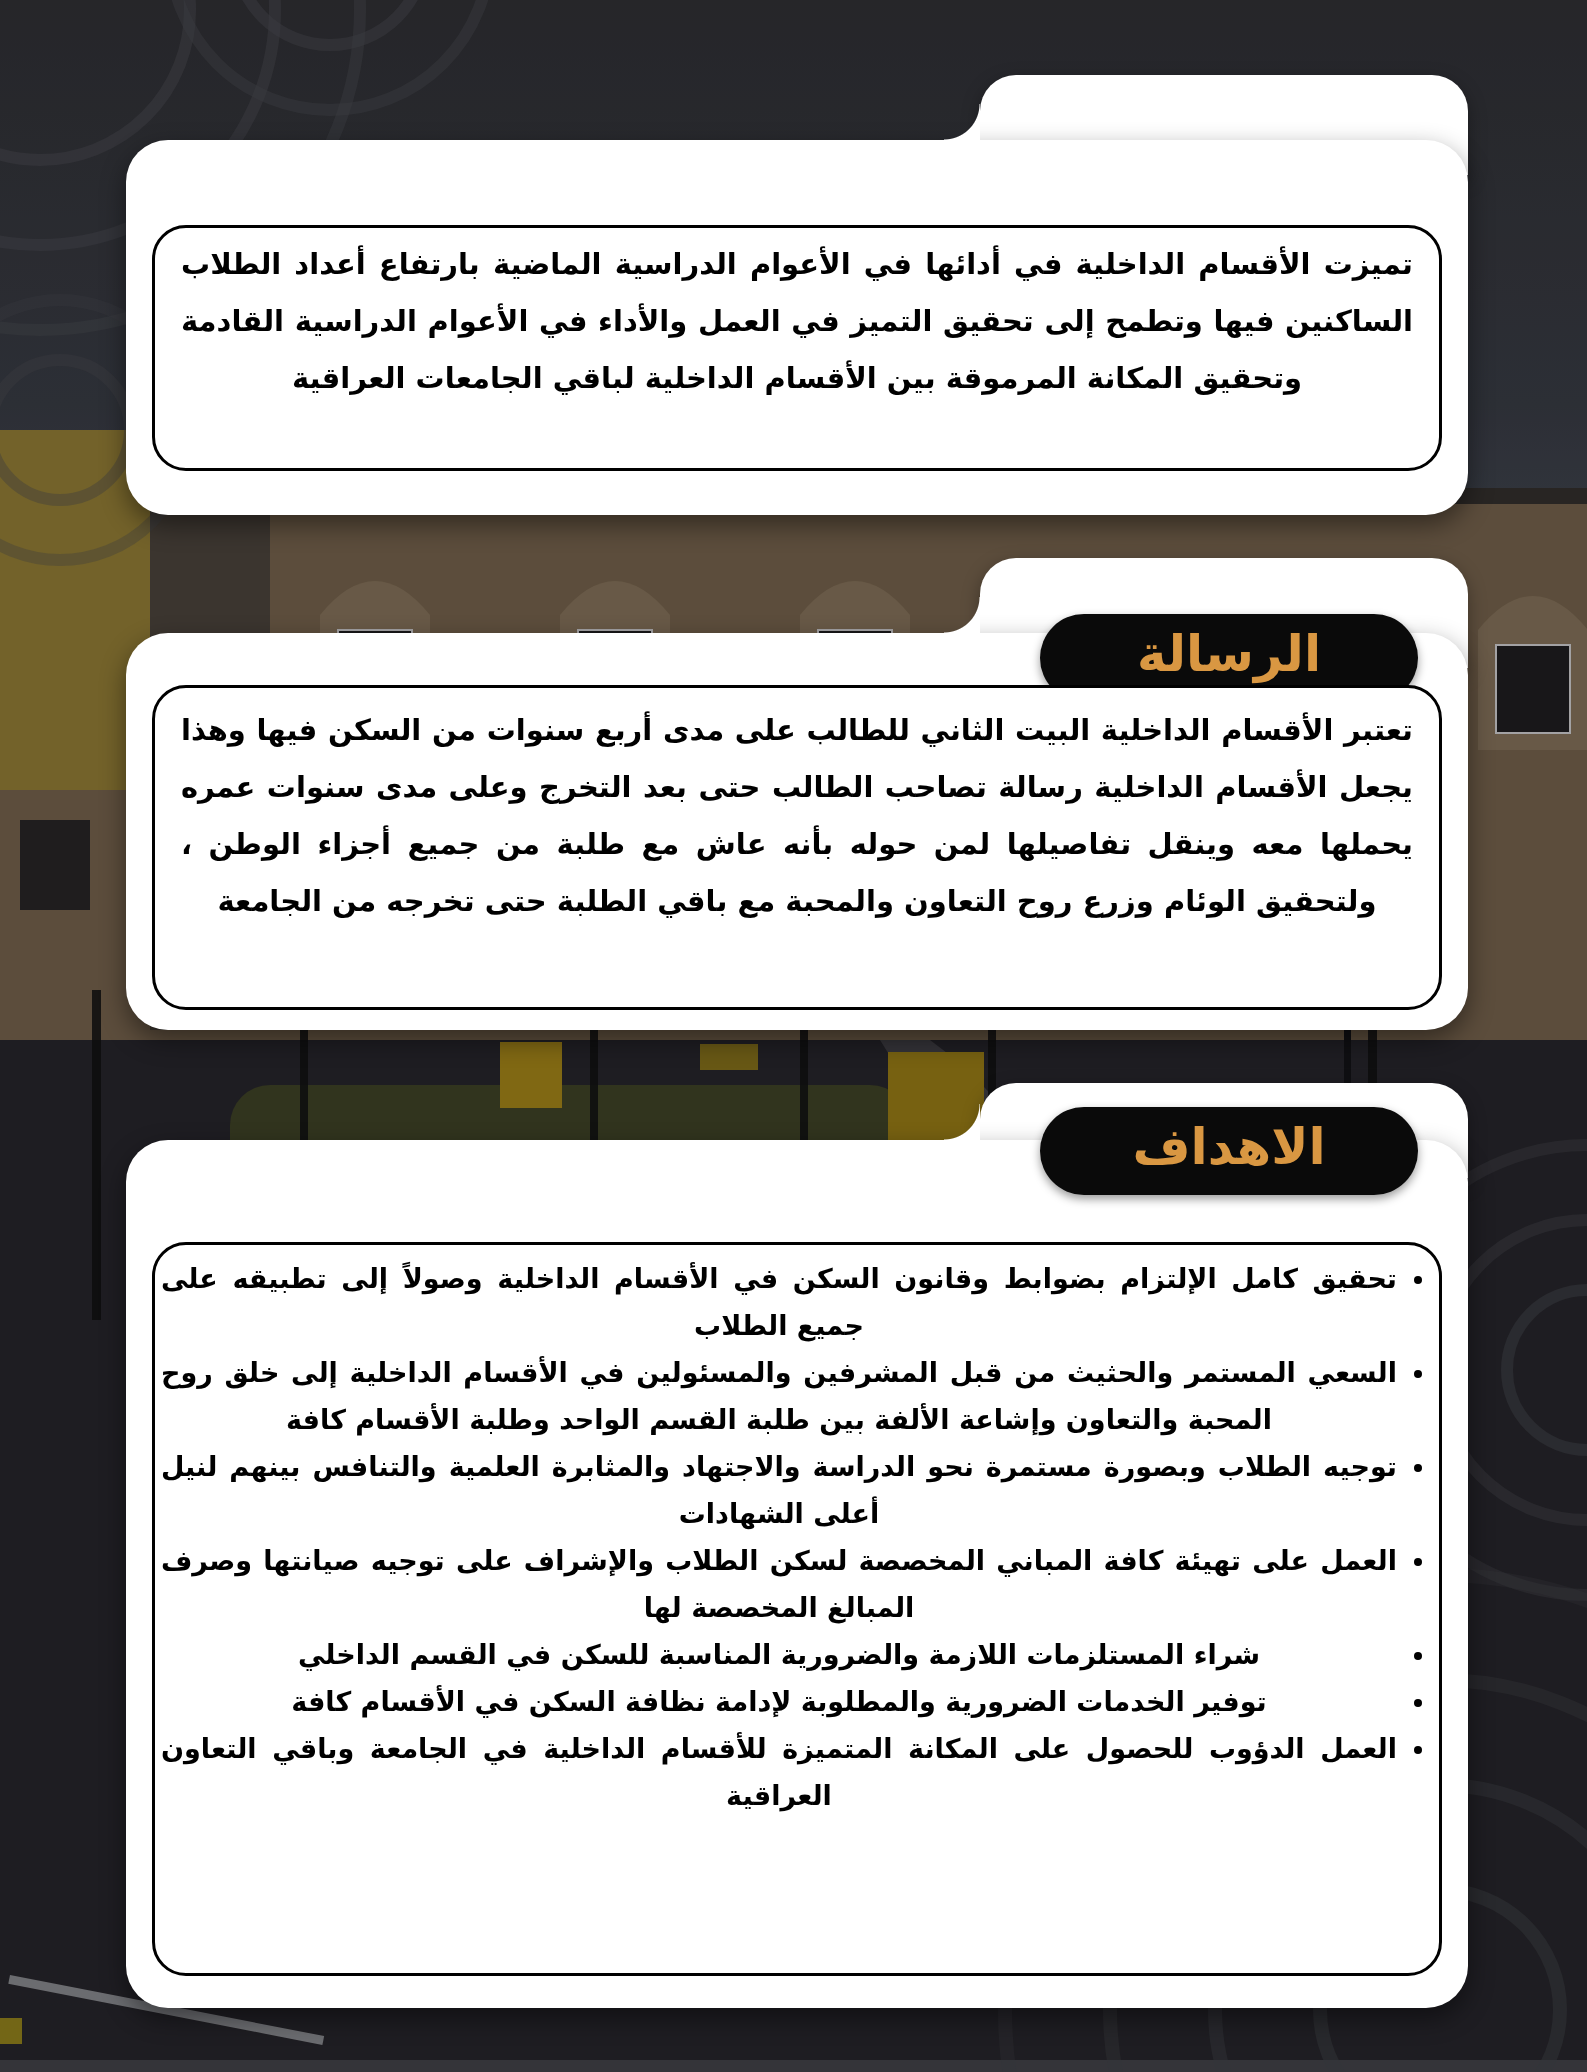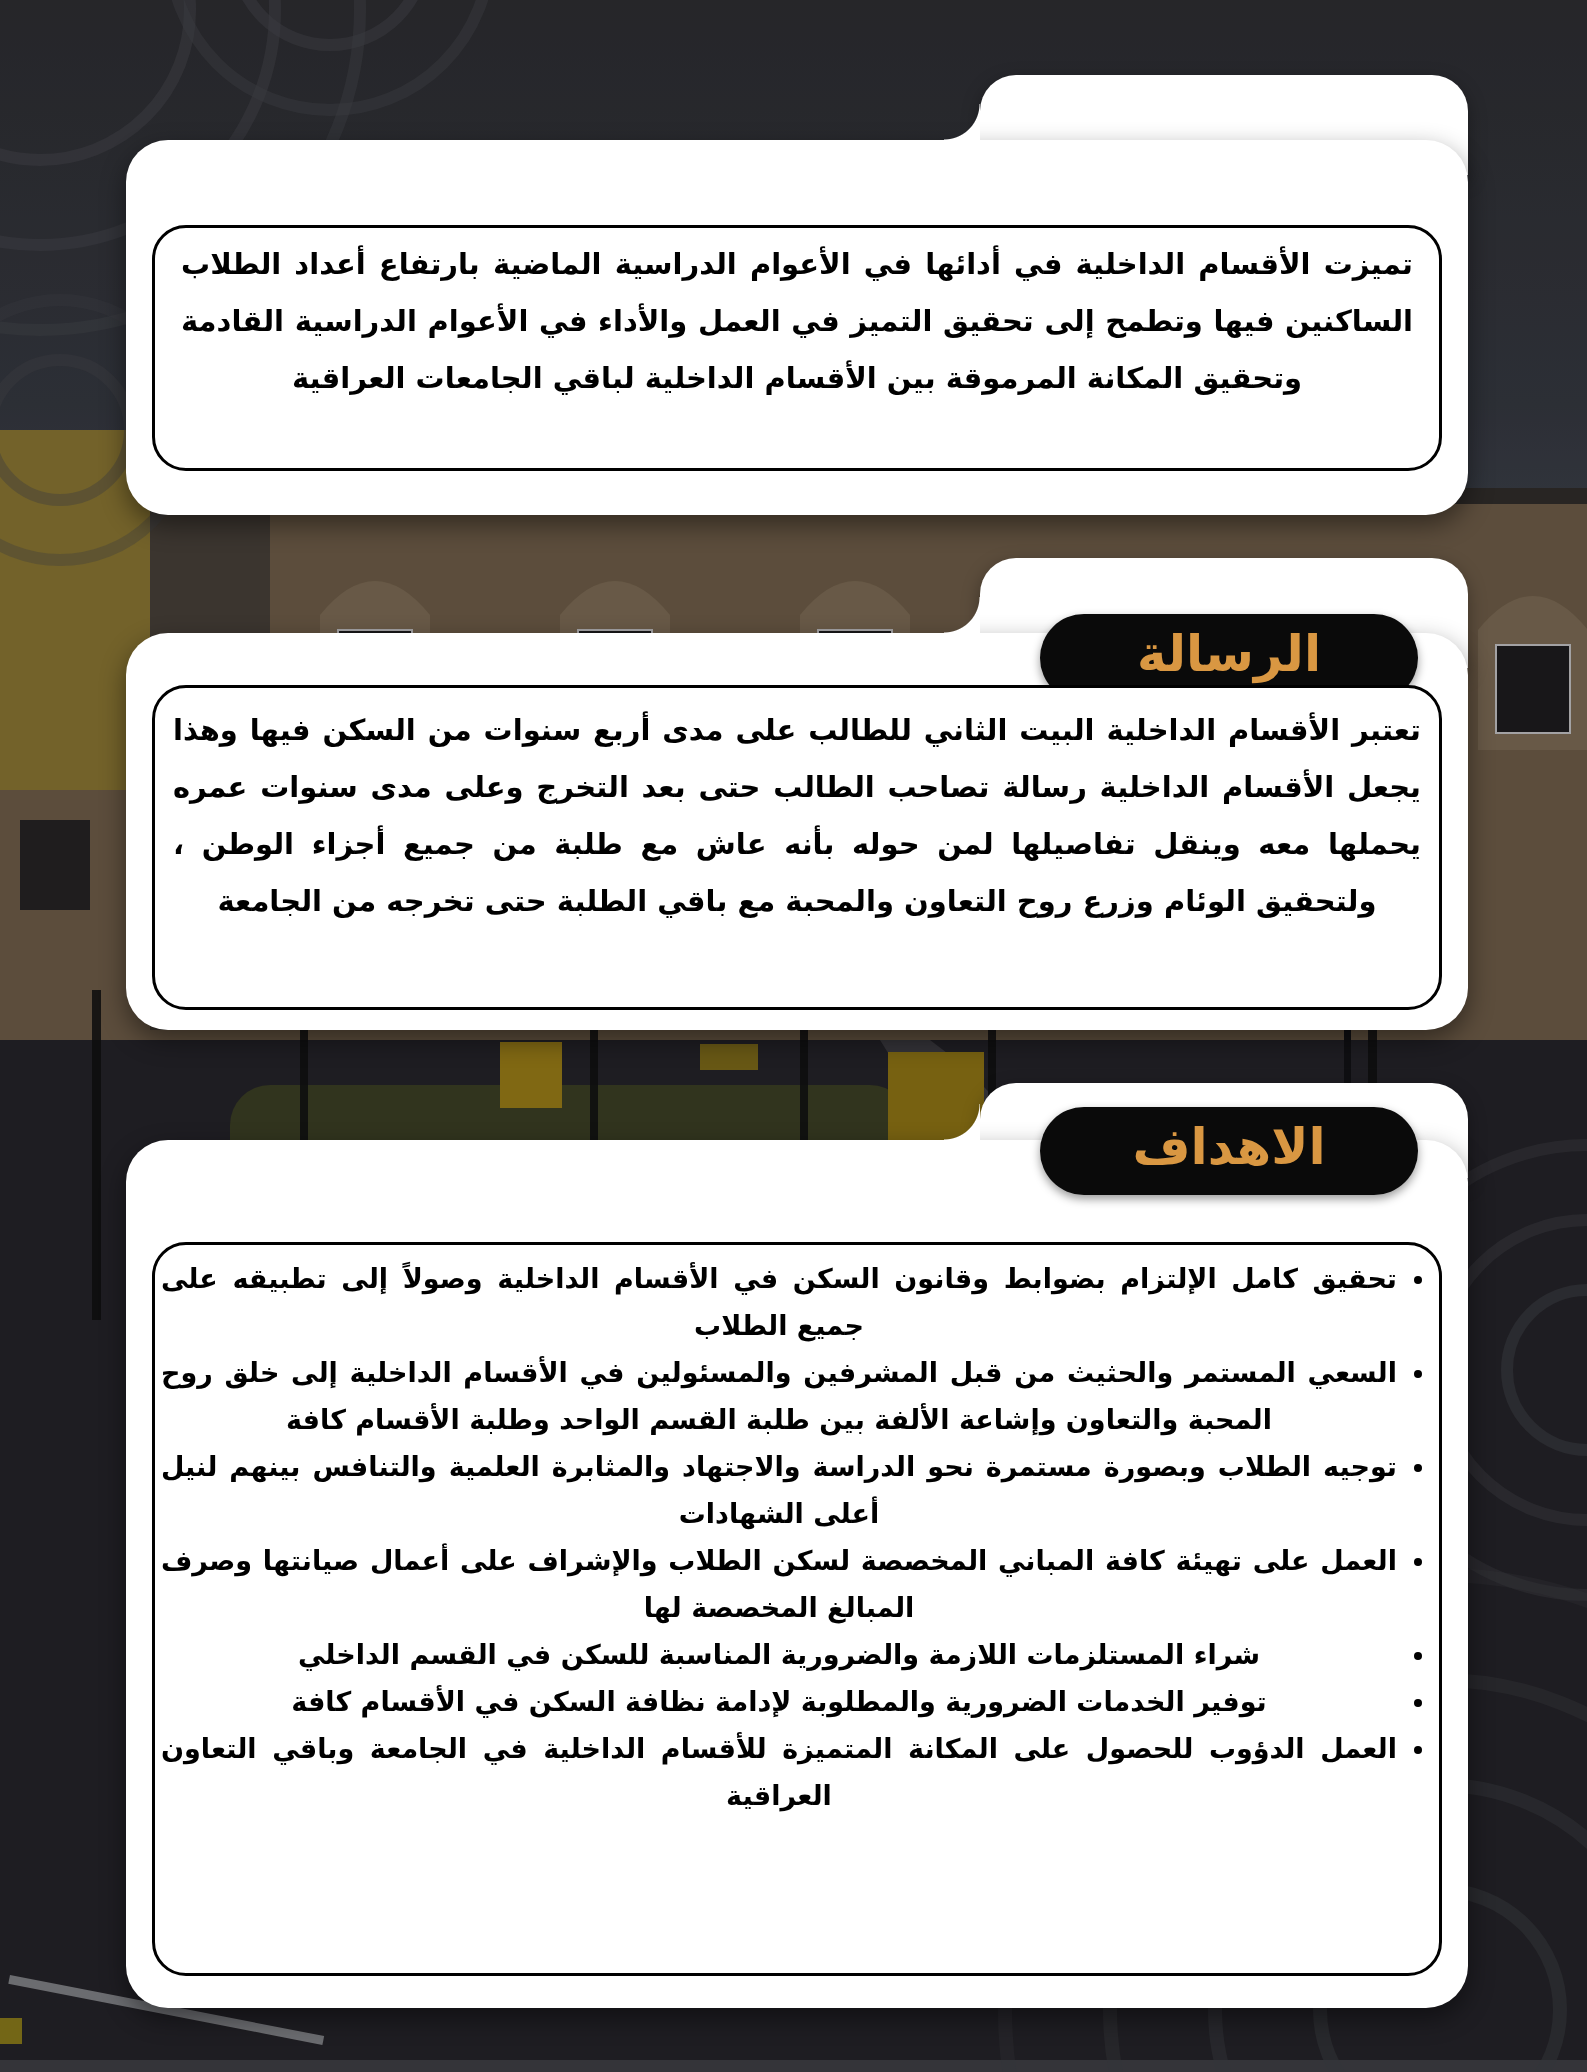--- a/index.html
+++ b/index.html
@@ -66,21 +66,21 @@
   #card-vision .pill{top:25px;}
   #card-vision .inner{top:150px;bottom:44px;}
   #card-vision .inner p{font-size:29px;line-height:57px;padding:8px 26px;}
 
   #card-mission{top:558px;height:472px;}
   #card-mission .tab{height:110px;}
   #card-mission .body{top:75px;}
   #card-mission .fillet{top:39px;}
   #card-mission .pill{top:14px;margin-top:42px;}
   #card-mission .inner{top:127px;bottom:20px;}
-  #card-mission .inner p{font-size:29px;line-height:57px;padding:14px 18px;}
+  #card-mission .inner p{font-size:29px;line-height:57px;padding:14px 26px;}
 
   #card-objectives{top:1083px;height:925px;}
   #card-objectives .tab{height:95px;}
   #card-objectives .body{top:57px;}
   #card-objectives .fillet{top:21px;}
   #card-objectives .pill{top:24px;}
   #card-objectives .inner{top:159px;bottom:32px;}
   #card-objectives .inner ul{font-size:27px;line-height:47px;padding:10px 40px 10px 6px;}
   #card-objectives .inner li{padding-right:2px;}
 </style>
@@ -213,21 +213,21 @@
     <div class="body"></div>
     <div class="fillet"></div>
     <div class="pill">
       <span>الاهداف</span>
     </div>
     <div class="inner">
       <ul>
         <li>تحقيق كامل الإلتزام بضوابط وقانون السكن في الأقسام الداخلية وصولاً إلى تطبيقه على جميع الطلاب</li>
         <li>السعي المستمر والحثيث من قبل المشرفين والمسئولين في الأقسام الداخلية إلى خلق روح المحبة والتعاون وإشاعة الألفة بين طلبة القسم الواحد وطلبة الأقسام كافة</li>
         <li>توجيه الطلاب وبصورة مستمرة نحو الدراسة والاجتهاد والمثابرة العلمية والتنافس بينهم لنيل أعلى الشهادات</li>
-        <li>العمل على تهيئة كافة المباني المخصصة لسكن الطلاب والإشراف على أعمال صيانتها وصرف المبالغ المخصصة لها</li>
+        <li>العمل على تهيئة كافة المباني المخصصة لسكن الطلاب والإشراف على توجيه صيانتها وصرف المبالغ المخصصة لها</li>
         <li>شراء المستلزمات اللازمة والضرورية المناسبة للسكن في القسم الداخلي</li>
         <li>توفير الخدمات الضرورية والمطلوبة لإدامة نظافة السكن في الأقسام كافة</li>
         <li>العمل الدؤوب للحصول على المكانة المتميزة للأقسام الداخلية في الجامعة وباقي التعاون العراقية</li>
       </ul>
     </div>
   </section>
 
 </div>
 
 </body></html>

